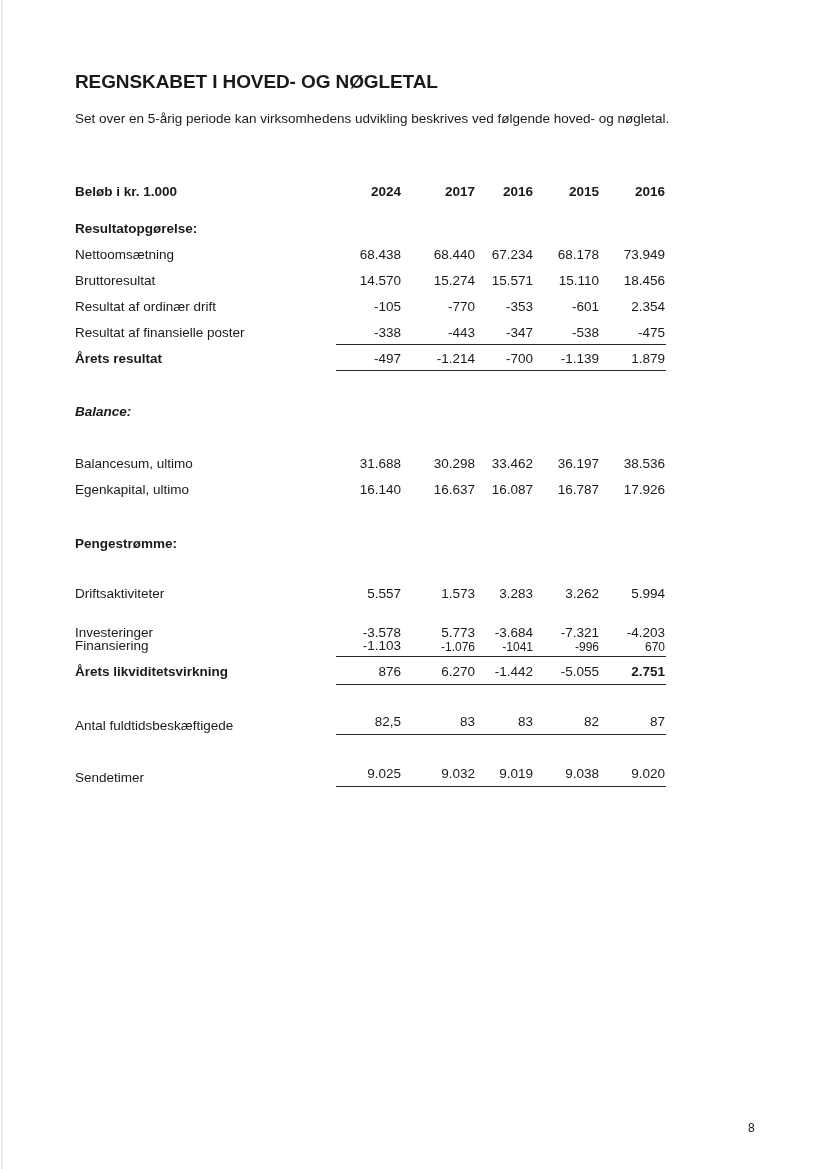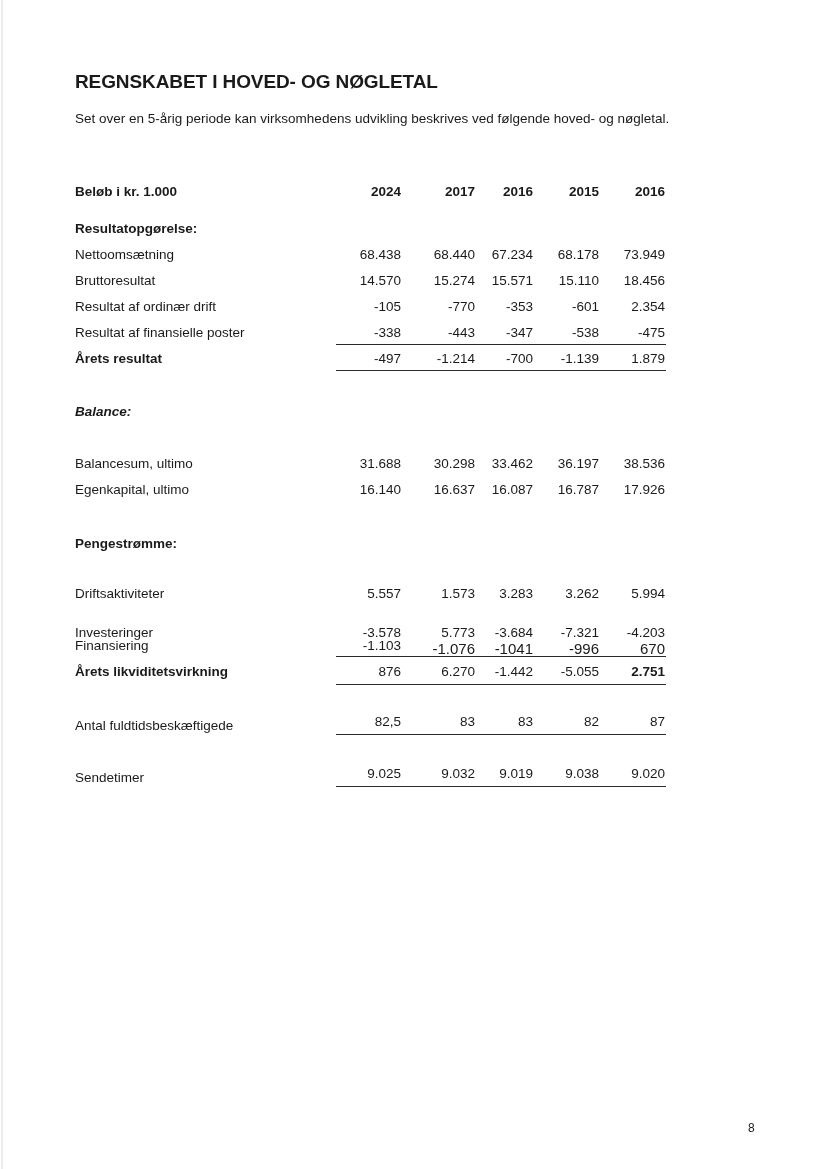--- a/index.html
+++ b/index.html
@@ -12,21 +12,21 @@
     .intro { position: absolute; left: 75px; top: 110px; width: 600px; font-size: 13.5px; line-height: 18px; }
     .row { position: absolute; left: 75px; width: 592px; height: 20px; font-size: 13.5px; }
     .row .label { position: absolute; left: 0; top: 0; white-space: nowrap; }
     .row .val { position: absolute; top: 0; text-align: right; width: 70px; }
     .row .v0 { left: 256px; }
     .row .v1 { left: 330px; }
     .row .v2 { left: 388px; }
     .row .v3 { left: 454px; }
     .row .v4 { left: 520px; }
     .bold { font-weight: bold; }
-    .small { font-size: 15px; }
+    .small { font-size: 12px; }
     .rule { position: absolute; left: 336px; width: 330px; height: 1px; background: #2a2a2a; }
     .page-num { position: absolute; left: 748px; top: 1121px; font-size: 12px; }
   </style>
 </head>
 <body>
 
 <div class="edge"></div>
 
 <div class="title">REGNSKABET I HOVED- OG NØGLETAL</div>
 <div class="intro">Set over en 5-årig periode kan virksomhedens udvikling beskrives ved følgende hoved- og nøgletal.</div>

